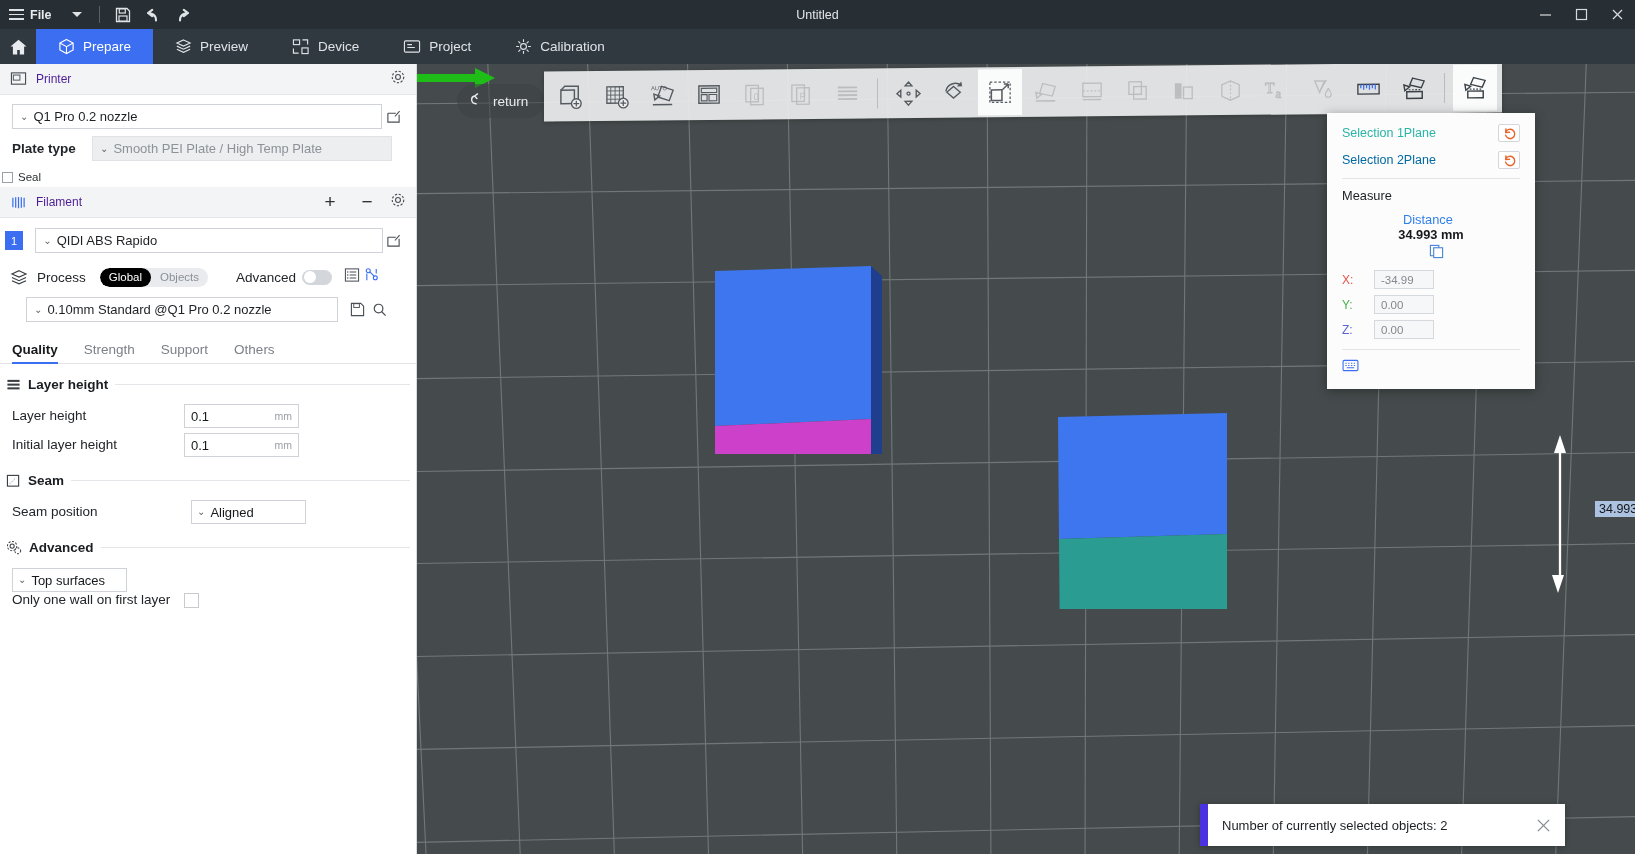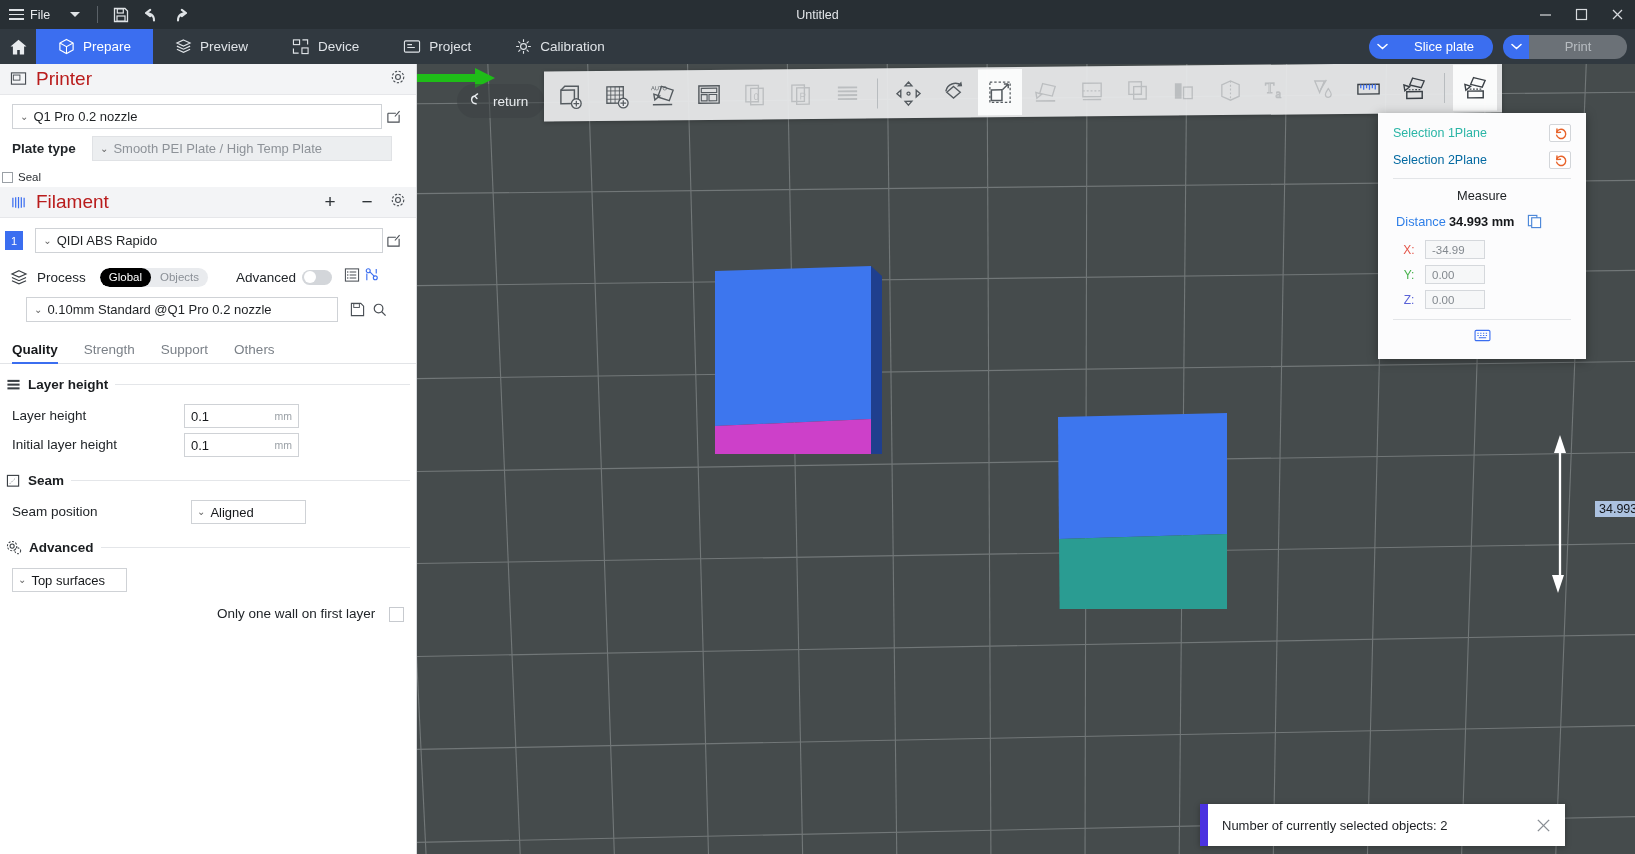--- a/index.html
+++ b/index.html
@@ -9,21 +9,21 @@
     background:#2b3136;
   }
   #app { position:relative; width:1635px; height:854px; }
 
   
   .titlebar{
     position:absolute; left:0; top:0; width:1635px; height:29px;
     background:#282f34; display:flex; align-items:center; color:#e8eaec;
   }
   .tb-left{ display:flex; align-items:center; height:29px; }
-  .tb-item{ display:flex; align-items:center; height:29px; padding:16px 9px; cursor:default; }
+  .tb-item{ display:flex; align-items:center; height:29px; padding:16px 9px; cursor:default;font-weight:bold; }
   .hamburger{ display:inline-block; width:15px; height:11px; position:relative; margin-right:6px; }
   .hamburger i{ position:absolute; left:0; width:15px; height:1.6px; background:#dfe3e6; }
   .hamburger i:nth-child(1){ top:0; }
   .hamburger i:nth-child(2){ top:4.6px; }
   .hamburger i:nth-child(3){ top:9.2px; }
   .tb-label{ font-size:12.5px; color:#e8eaec; }
   .chev-tb{ width:0;height:0;border-left:5px solid transparent;border-right:5px solid transparent;border-top:5px solid #dfe3e6; margin-left:2px;}
   .tb-sep{ width:1px; height:17px; background:#5a6167; margin:0 8px; }
   .tb-icon{ width:30px; height:29px; display:flex; align-items:center; justify-content:center; }
   .tb-title{
@@ -62,21 +62,21 @@
 
   
   .left{
     position:absolute; left:0; top:64px; width:417px; height:790px;
     background:#ffffff; border-right:1px solid #d8dadd;
   }
   .sec-head{
     height:31px; background:#f3f4f6; display:flex; align-items:center;
     padding:0 10px; gap:9px; border-bottom:1px solid #e6e7ea;
   }
-  .sec-head .t{ font-size:19px; color:#b91c1c; }
+  .sec-head .t{ font-size:12px; color:#4c1d95; }
   .sec-head .sp{ flex:1; }
   .row{ display:flex; align-items:center; padding:0 12px; }
   .combo{
     height:25px; border:1px solid #cfd2d6; background:#fff;
     display:flex; align-items:center; padding:0 7px; font-size:13px; color:#1e2124;
   }
   .combo.dis{ background:#eceef0; border-color:#e0e2e5; color:#8d9298; }
   .cchev{ margin-right:5px; color:#666; font-size:10px; line-height:1; }
   .editicon{ width:22px; height:22px; display:flex; align-items:center; justify-content:center; }
   .lbl{ font-size:13.5px; color:#22262a; }
@@ -142,34 +142,34 @@
     background:rgba(235,236,237,0.93); display:flex; align-items:center;
     padding:0 5px; gap:2px; box-shadow:0 1px 4px rgba(0,0,0,0.25);
     transform: skewY(-0.55deg);
   }
   .vt-btn{ width:44px; height:46px; display:flex; align-items:center; justify-content:center; }
   .vt-btn.active{ background:rgba(255,255,255,0.85); }
   .vt-sep{ width:1px; height:30px; background:#b8bcbf; margin:0 6px; }
 
   
   .mpanel{
-    position:absolute; left:961px; top:49px; width:208px; background:#fcfcfd;
-    box-shadow:0 2px 10px rgba(0,0,0,0.35); padding:11px 15px 13px 15px;text-align:center;
+    position:absolute; left:910px; top:49px; width:208px; background:#fcfcfd;
+    box-shadow:0 2px 10px rgba(0,0,0,0.35); padding:11px 15px 13px 15px;
   }
   .mrow{ display:flex; align-items:center; margin-bottom:9px; }
   .msel{ font-size:12.5px; }
   .msel.s1{ color:#2ab5a6; }
   .msel.s2{ color:#0369a1; }
   .resetbtn{
     margin-left:auto; width:22px; height:18px; border:1px solid #d3d6da; border-radius:2px;
     background:#fff; display:flex; align-items:center; justify-content:center;
   }
   .mdiv{ height:1px; background:#e3e5e8; margin:6px 0 9px 0; }
   .mtitle{ font-size:12.8px; color:#1c1f22; margin-bottom:9px; }
-  .drow{ display:flex; align-items:center; margin-bottom:10px; }
+  .drow{ display:flex; align-items:center; margin-bottom:10px;flex-direction:column; }
   .dlabel{ font-size:12.8px; color:#2f7fe8; width:56px; }
   .dval{ font-size:12.8px; color:#16181b; font-weight:bold; }
   .copybtn{ margin-left:10px; width:20px; height:18px; display:flex; align-items:center; justify-content:center;}
   .axrow{ display:flex; align-items:center; margin-bottom:6px; }
   .axlbl{ width:32px; font-size:12px; }
   .axlbl.x{ color:#e4564a; }
   .axlbl.y{ color:#46b14b; }
   .axlbl.z{ color:#5a63d8; }
   .axbox{
     width:60px; height:19px; border:1px solid #d5d8dc; background:#f6f7f8;
@@ -289,39 +289,20 @@
       <span>Project</span>
     </div>
     <div class="nav-tab">
       <svg width="17" height="17" viewBox="0 0 18 18">
           <circle cx="9" cy="9" r="3.1" fill="none" stroke="#dfe3e7" stroke-width="1.2"></circle>
           <path d="M9 1.2v3M9 13.8v3M1.2 9h3M13.8 9h3M3.6 3.6l2.1 2.1M12.3 12.3l2.1 2.1M14.4 3.6l-2.1 2.1M5.7 12.3l-2.1 2.1" stroke="#dfe3e7" stroke-width="1.2"></path>
         </svg>
       <span>Calibration</span>
     </div>
 
-    <div class="topnav-right">
-      <div class="split-btn">
-        <div class="split-chev">
-          <svg width="11" height="7" viewBox="0 0 11 7">
-              <path d="M1 1.5 L5.5 5.6 L10 1.5" fill="none" stroke="#fff" stroke-width="1.5" stroke-linecap="round"></path>
-            </svg>
-        </div>
-        <div class="split-main">Slice plate</div>
-      </div>
-      <div class="gap8"></div>
-      <div class="split-btn dim">
-        <div class="split-chev">
-          <svg width="11" height="7" viewBox="0 0 11 7">
-              <path d="M1 1.5 L5.5 5.6 L10 1.5" fill="none" stroke="#fff" stroke-width="1.5" stroke-linecap="round"></path>
-            </svg>
-        </div>
-        <div class="split-main">Print</div>
-      </div>
-    </div>
   </div>
 
   <div class="left">
 
     <div class="sec-head">
       <svg width="17" height="16" viewBox="0 0 18 17">
           <rect x="1.5" y="2" width="15" height="12" fill="none" stroke="#4a4f55" stroke-width="1.2"></rect>
           <rect x="3.5" y="4.3" width="7" height="5.4" fill="none" stroke="#4a4f55" stroke-width="1"></rect>
         </svg>
       <span class="t">Printer</span>
@@ -502,21 +483,21 @@
       <span class="gline"></span>
     </div>
 
     <div class="fieldrow" style="margin-top:13px;">
       <div class="selbox">
         <span class="cchev">⌄</span>
         <span>Top surfaces</span>
       </div>
     </div>
 
-    <div class="fieldrow" style="margin-top:14px;justify-content:flex-end;">
+    <div class="fieldrow" style="">
       <span class="fieldlabel">Only one wall on first layer</span>
       <span class="chkbox"></span>
     </div>
   </div>
 
   <div class="viewport">
 
     <svg class="gridsvg" width="1218" height="790">
       <defs>
         <linearGradient id="plateg" x1="0" y1="0" x2="0" y2="1">

